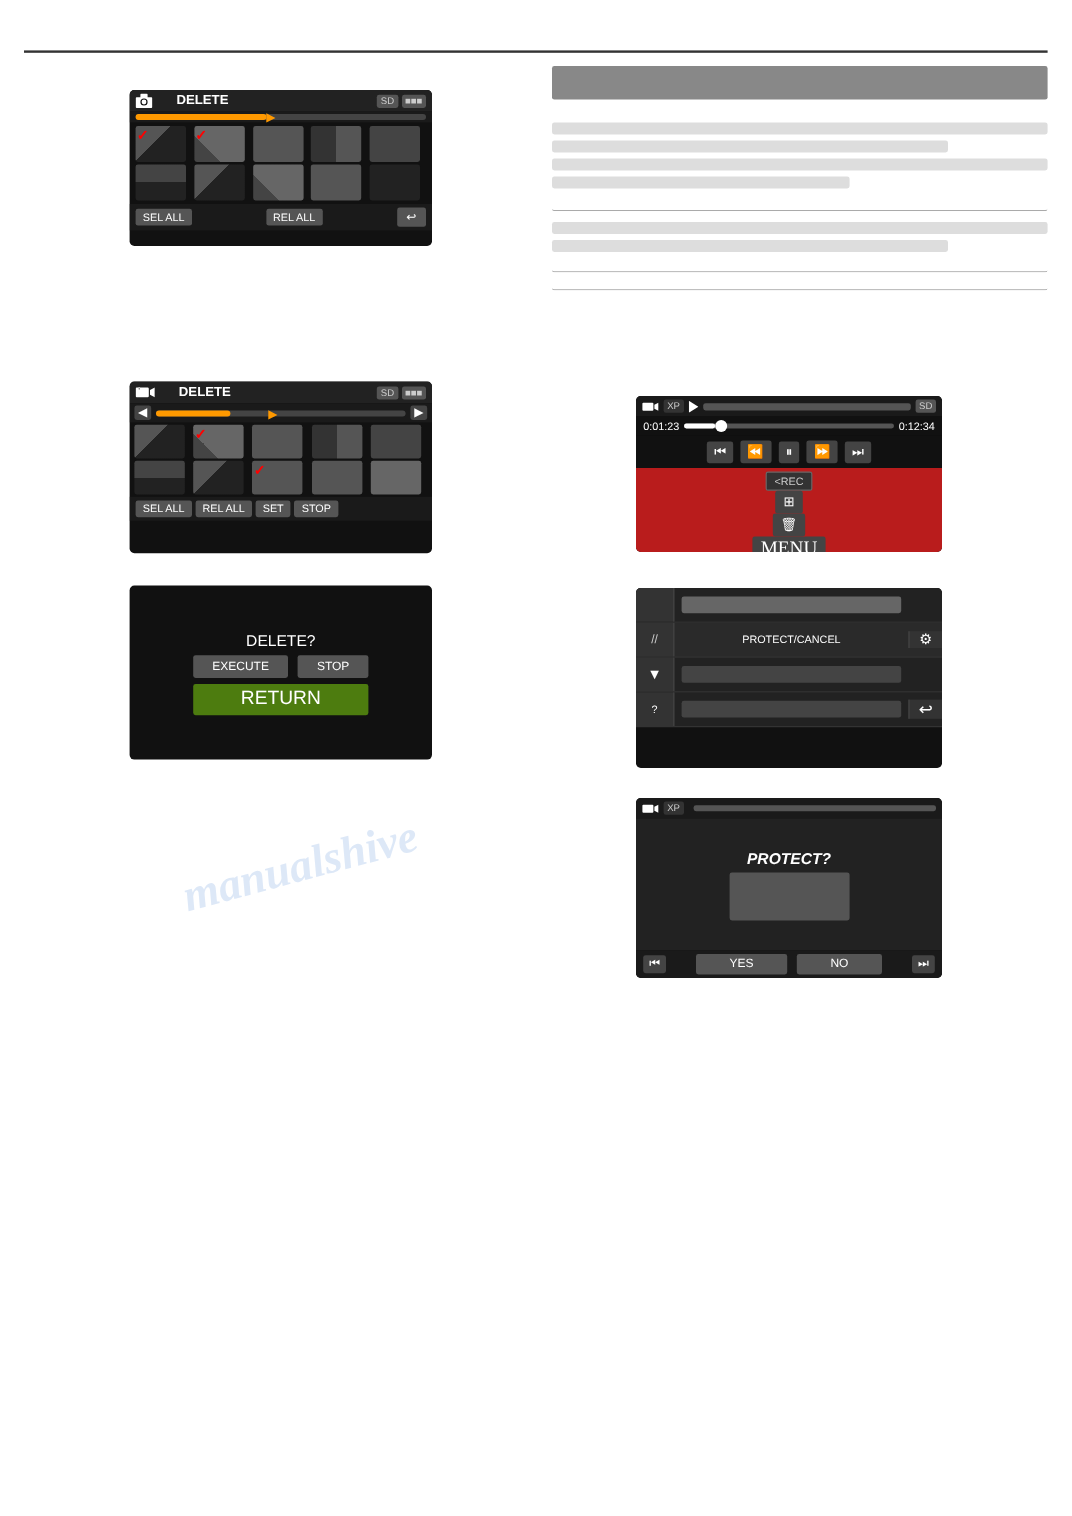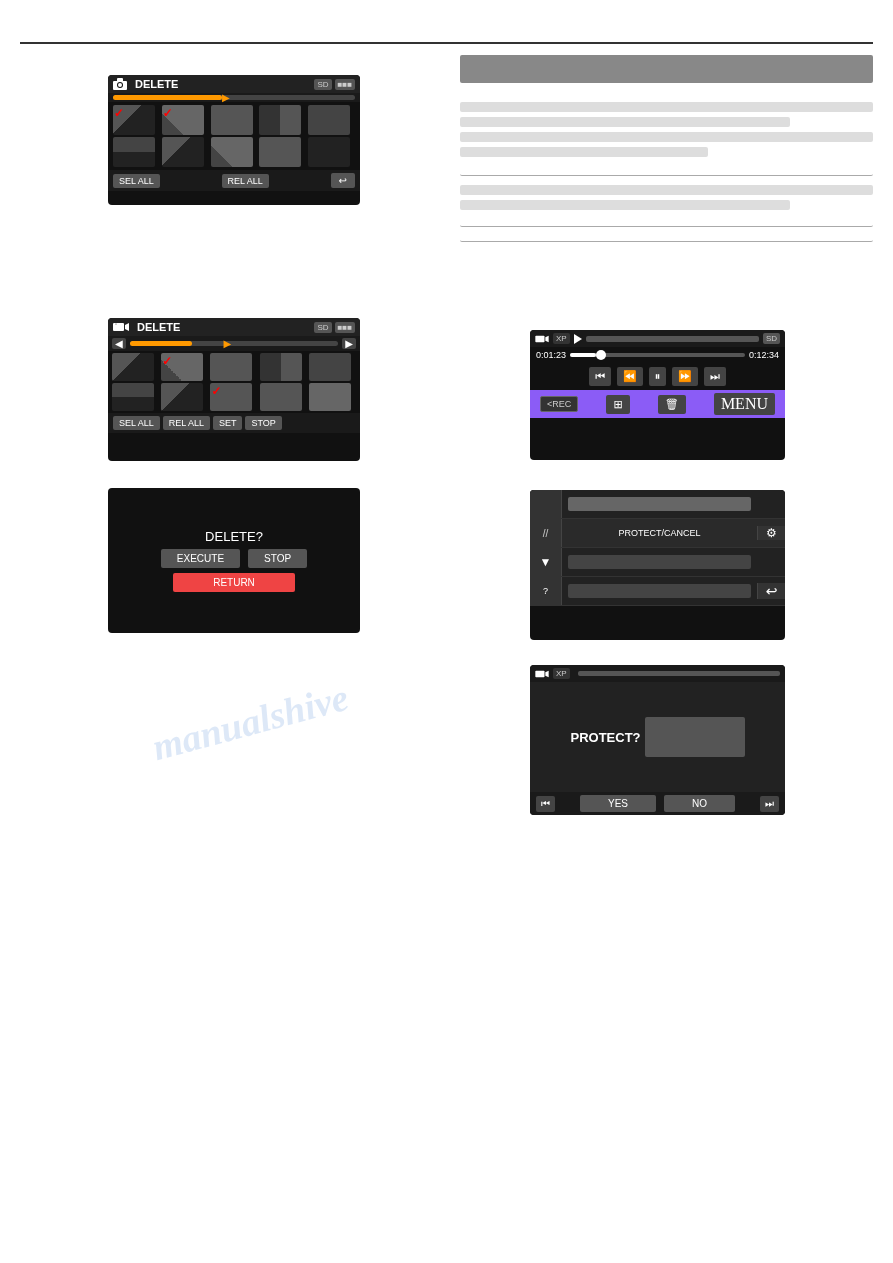--- a/index.html
+++ b/index.html
@@ -53,21 +53,21 @@
     }
     .screen1-header {
       display: flex;
       align-items: center;
       justify-content: space-between;
       padding: 3px 5px;
       background: #222;
     }
     .screen1-header-left {
       display: flex;
-      gap: 8px;
+      gap: 20px;
       font-size: 11px;
       font-weight: bold;
       color: #fff;
     }
     .screen1-badges {
       display: flex;
       gap: 3px;
       align-items: center;
     }
     .badge {
@@ -236,25 +236,25 @@
     .btn-stop {
       background: #555;
       color: #fff;
       border: none;
       padding: 4px 16px;
       font-size: 10px;
       border-radius: 2px;
       cursor: pointer;
     }
     .btn-return {
-      background: #ef4444;
+      background: #4d7c0f;
       color: #fff;
       border: none;
       padding: 4px 40px;
-      font-size: 10px;
+      font-size: 16px;
       border-radius: 2px;
       cursor: pointer;
     }
 
     
     .screen4 {
       top: 330px;
       left: 530px;
       width: 255px;
       height: 130px;
@@ -316,22 +316,23 @@
       border: none;
       padding: 3px 6px;
       font-size: 11px;
       border-radius: 2px;
       cursor: pointer;
     }
     .screen4-footer {
       display: flex;
       align-items: center;
       justify-content: space-between;
-      padding: 3px 10px;
-      background: #8b5cf6;
+      padding: 3px 20px;
+      background: #b91c1c;
+      flex-direction: column;
     }
     .rec-btn {
       background: #333;
       color: #ccc;
       border: 1px solid #666;
       padding: 2px 6px;
       font-size: 9px;
       border-radius: 2px;
       cursor: pointer;
     }
@@ -509,26 +510,27 @@
     
     .thumb-1 { background: linear-gradient(135deg, #555 40%, #222 40%); }
     .thumb-2 { background: linear-gradient(45deg, #444 30%, #666 30%); }
     .thumb-3 { background: #555; }
     .thumb-4 { background: linear-gradient(to right, #333 50%, #555 50%); }
     .thumb-5 { background: #444; }
     .thumb-6 { background: linear-gradient(to bottom, #444 50%, #222 50%); }
     .screen6-inner {
       flex: 1;
       display: flex;
-      flex-direction: row;
+      flex-direction: column;
       align-items: center;
       justify-content: center;
       padding: 6px;
       gap: 4px;
       background: #222;
+      font-style: italic;
     }
     .protect-nav-row {
       display: flex;
       align-items: center;
       justify-content: space-between;
       padding: 3px 6px;
       background: #1a1a1a;
     }
   </style>
 </head>

